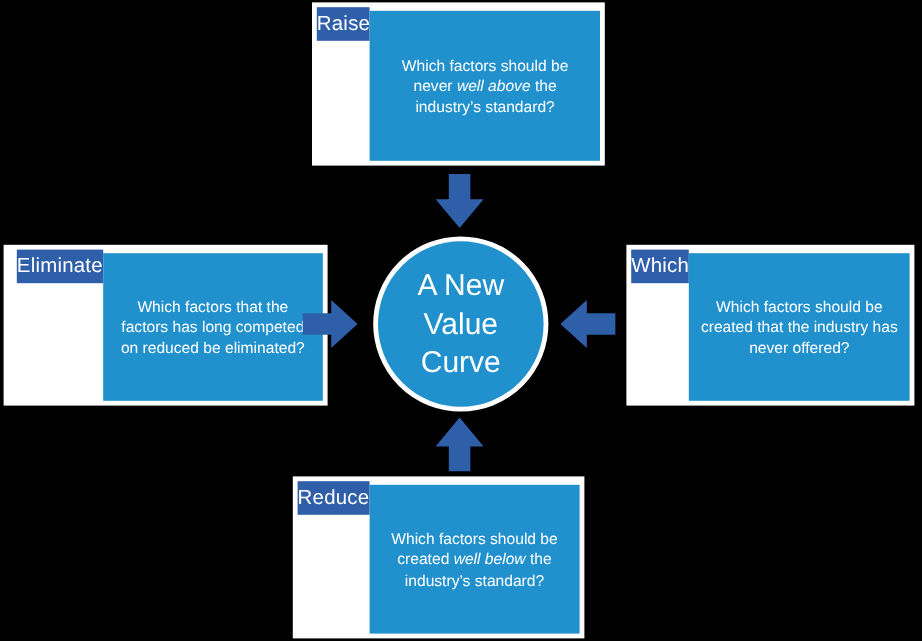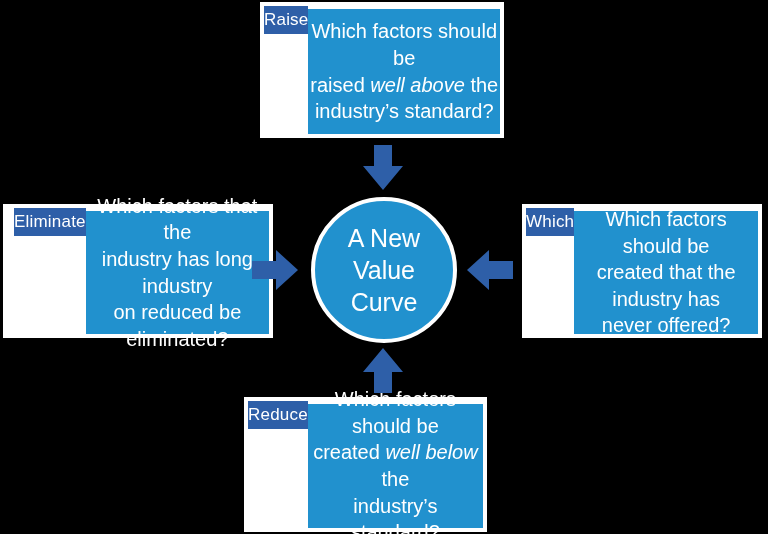--- a/index.html
+++ b/index.html
@@ -41,21 +41,21 @@
   }
   .box-body {
     flex: 1;
     margin-top: 3px;
     background: var(--light-blue);
     color: var(--text-white);
     display: flex;
     align-items: center;
     justify-content: center;
     text-align: center;
-    font-size: 20px;
+    font-size: 13px;
     line-height: 1.33;
   }
   .box-body .line { display: block; }
   .box-body em { }
 
   #box-raise     { left: 260px; top: 2px;   width: 244px; height: 136px; }
   #box-eliminate { left: 3px;   top: 204px; width: 270px; height: 134px; padding-left: 11px; }
   #box-create    { left: 522px; top: 204px; width: 240px; height: 134px; }
   #box-reduce    { left: 244px; top: 397px; width: 243px; height: 135px; }
 
@@ -90,32 +90,32 @@
 </head>
 <body>
 
 <div class="stage">
 
   <div class="box" id="box-raise">
     <div class="box-header">Raise</div>
     <div class="box-body">
       <div>
         <span class="line">Which factors should be</span>
-        <span class="line"><span>raised </span><em>well above</em><span> the</span></span>
+        <span class="line"><span>never </span><em>well above</em><span> the</span></span>
         <span class="line">industry’s standard?</span>
       </div>
     </div>
   </div>
 
   <div class="box" id="box-eliminate">
     <div class="box-header">Eliminate</div>
     <div class="box-body">
       <div>
         <span class="line">Which factors that the</span>
-        <span class="line"><span>industry has long industry</span><em></em><span></span></span>
+        <span class="line"><span>factors has long competed</span><em></em><span></span></span>
         <span class="line">on reduced be eliminated?</span>
       </div>
     </div>
   </div>
 
   <div class="box" id="box-create">
     <div class="box-header">Which</div>
     <div class="box-body">
       <div>
         <span class="line">Which factors should be</span>

